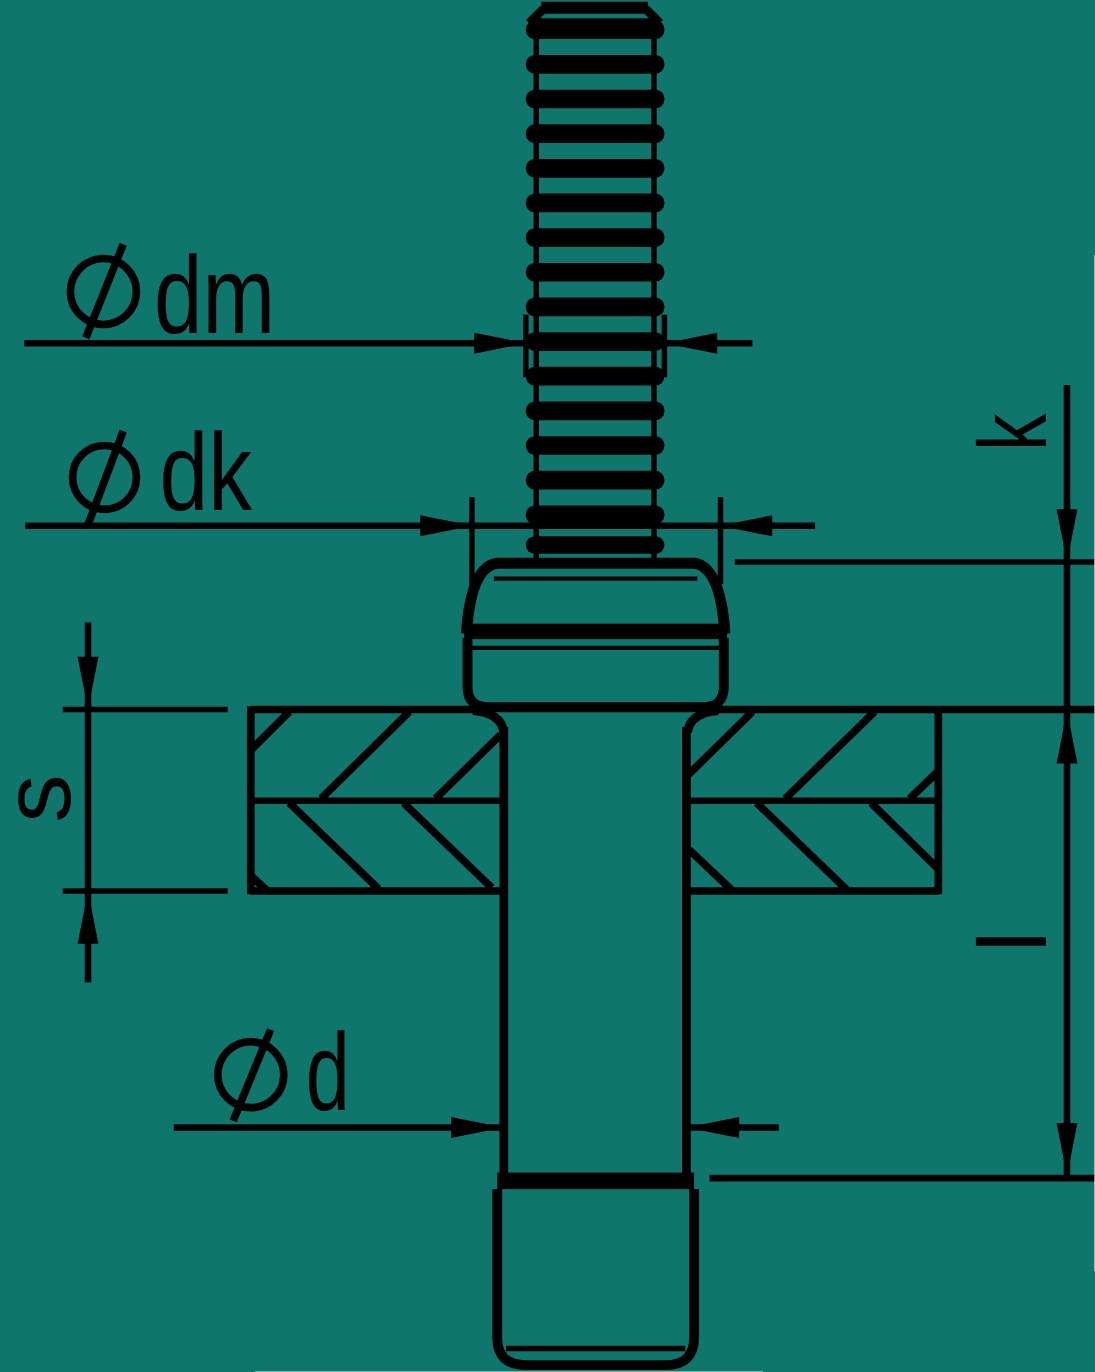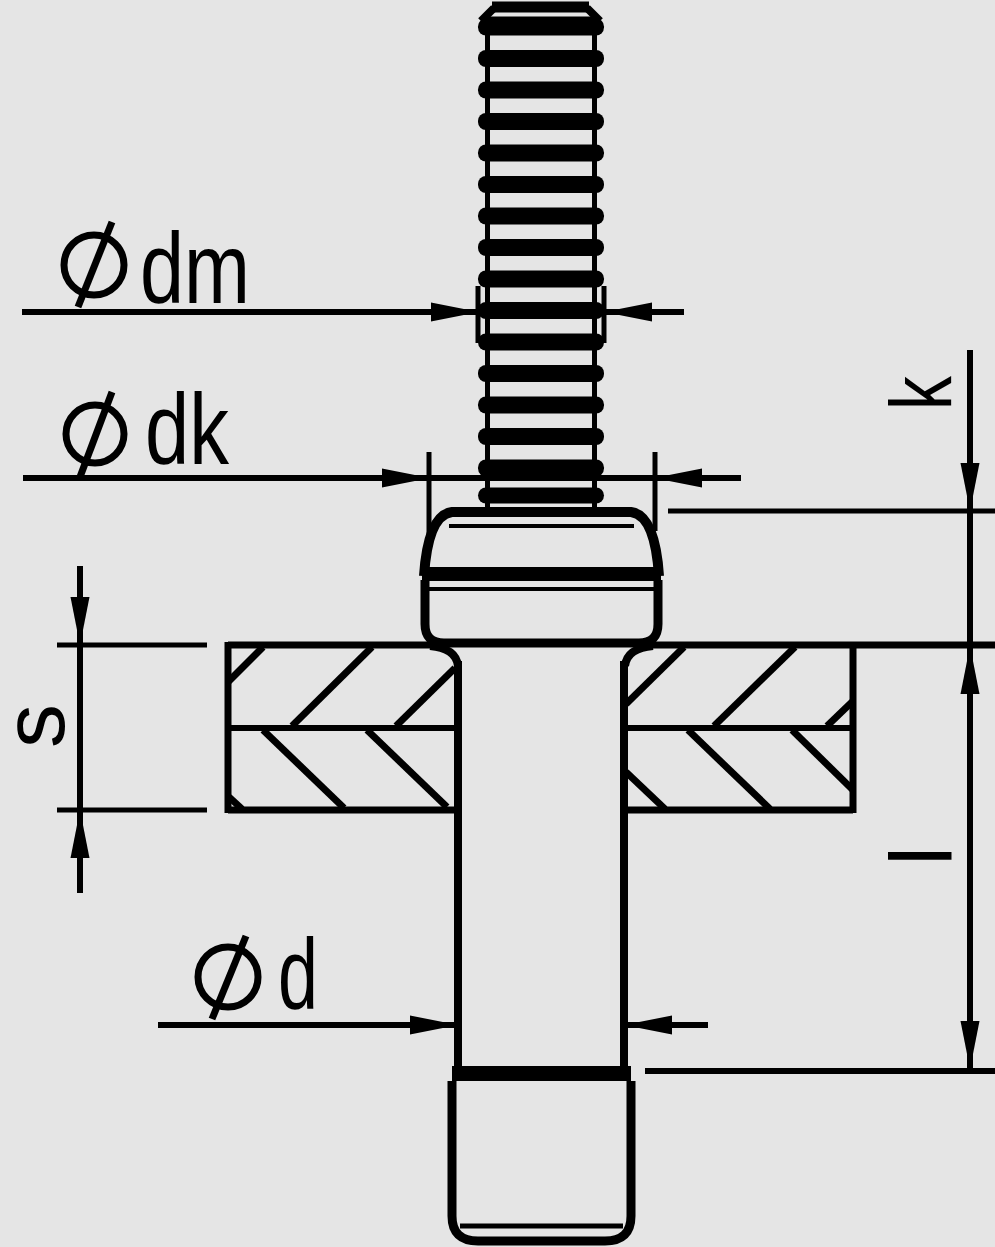--- a/index.html
+++ b/index.html
@@ -4,21 +4,21 @@
 <style>
   html, body {
     margin: 0;
     padding: 0;
     background: #ffffff;
   }
   .stage {
     position: relative;
     width: 995px;
     height: 1247px;
-    background: #e5e5e5;
+    background: #0f766e;
     overflow: hidden;
     font-family: "Liberation Sans", "DejaVu Sans", sans-serif;
   }
   svg { display: block; }
   text {
     font-family: "Liberation Sans", "DejaVu Sans", sans-serif;
     fill: #000000;
   }
 </style>
 </head>

